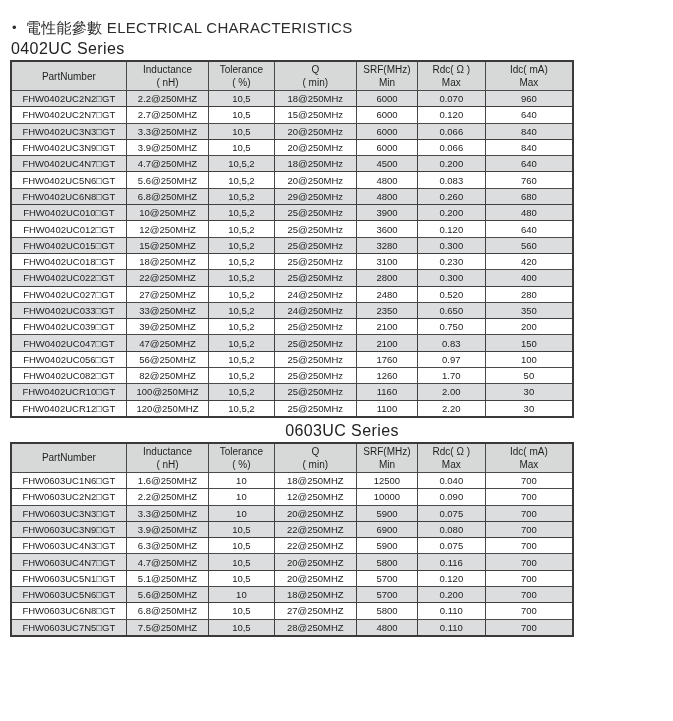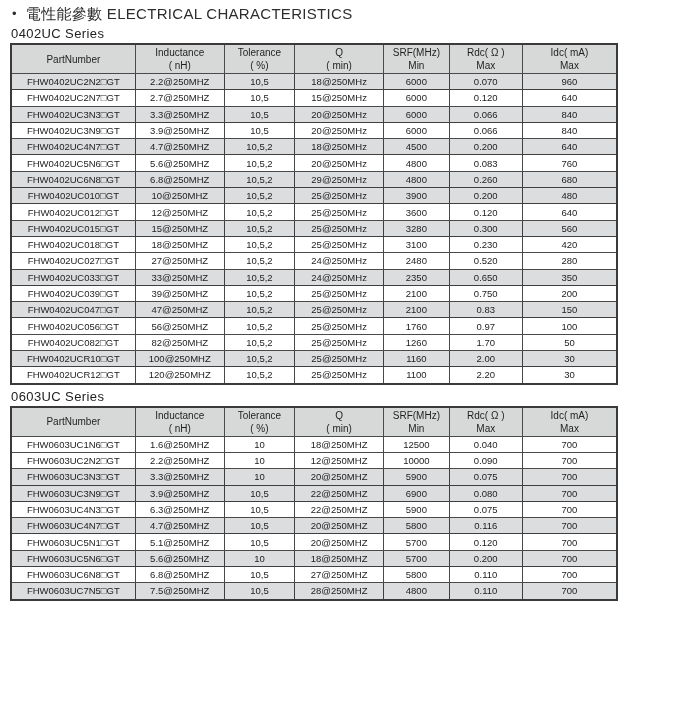--- a/index.html
+++ b/index.html
@@ -3,45 +3,45 @@
 <meta charset="utf-8">
 <style>
   html, body { margin: 0; padding: 0; background: #ffffff; }
   .doc {
     width: 673px;
     height: 721px;
     box-sizing: border-box;
     background: #ffffff;
     font-family: "Liberation Sans", sans-serif;
     color: #1f1f1f;
-    padding-top: 5px;
+    padding-top: 19px;
     overflow: hidden;
   }
   .title-row {
     margin: 0 0 2px 12px;
     font-size: 15px;
     letter-spacing: 0.3px;
     color: #2d2d2d;
     white-space: nowrap;
   }
   .title-row .bullet {
     display: inline-block;
     margin-right: 9px;
     font-size: 13px;
     vertical-align: 1px;
   }
   .series-label {
     margin: 2px 0 2px 11px;
-    font-size: 13px;
+    font-size: 16px;
     letter-spacing: 0.4px;
     color: #222222;
   }
-  .series-label.second { margin-top: 4px; }
+  .series-label.second { margin-top: 4px; text-align: center; }
   table.spec-table {
-    width: 608px;
+    width: 564px;
     margin-left: 10px;
     border-collapse: collapse;
     table-layout: fixed;
     border: 2px solid #3a3a3a;
   }
   table.spec-table th,
   table.spec-table td {
     border: 1px solid #4a4a4a;
     text-align: center;
     vertical-align: middle;
@@ -213,20 +213,29 @@
         </tr>
         <tr>
           <td>FHW0402UC018□GT</td>
           <td>18@250MHZ</td>
           <td>10,5,2</td>
           <td>25@250MHz</td>
           <td>3100</td>
           <td>0.230</td>
           <td>420</td>
         </tr>
+        <tr class="alt">
+          <td>FHW0402UC022□GT</td>
+          <td>22@250MHZ</td>
+          <td>10,5,2</td>
+          <td>25@250MHz</td>
+          <td>2800</td>
+          <td>0.300</td>
+          <td>400</td>
+        </tr>
         <tr>
           <td>FHW0402UC027□GT</td>
           <td>27@250MHZ</td>
           <td>10,5,2</td>
           <td>24@250MHz</td>
           <td>2480</td>
           <td>0.520</td>
           <td>280</td>
         </tr>
         <tr class="alt">

